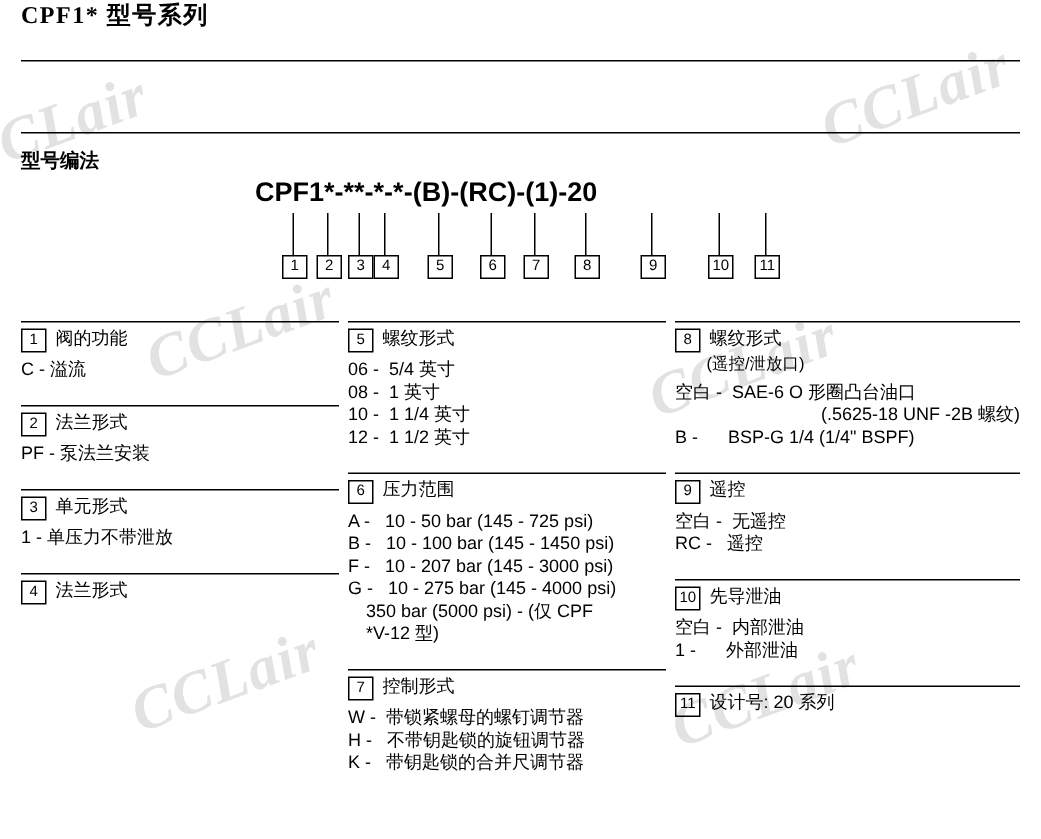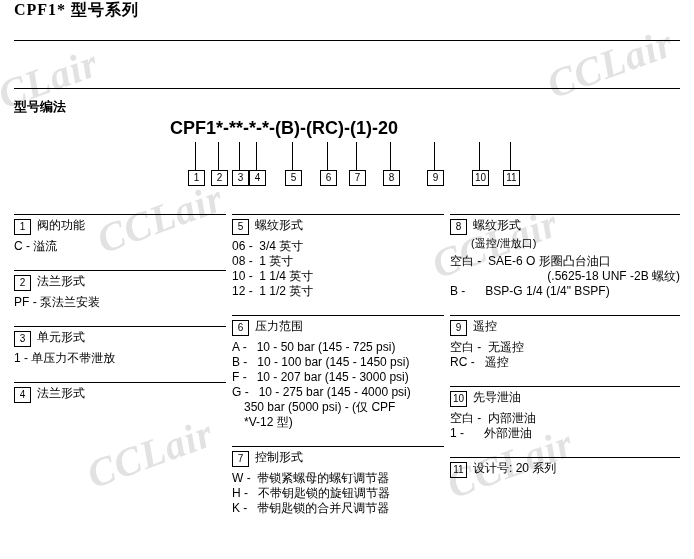--- a/index.html
+++ b/index.html
@@ -240,21 +240,21 @@
 
   <div class="col col2">
 
     <div class="block">
       <div class="hr"></div>
       <div class="bhead">
         <div class="bnum">5</div>
         <div class="btitle">螺纹形式</div>
       </div>
       <div class="lines">
-        <div class="line">06 -  3/4 英寸</div>
+        <div class="line">06 -  5/4 英寸</div>
         <div class="line">08 -  1 英寸</div>
         <div class="line">10 -  1 1/4 英寸</div>
         <div class="line">12 -  1 1/2 英寸</div>
       </div>
     </div>
 
     <div class="block" style="margin-top:16px;">
       <div class="hr"></div>
       <div class="bhead">
         <div class="bnum">6</div>

